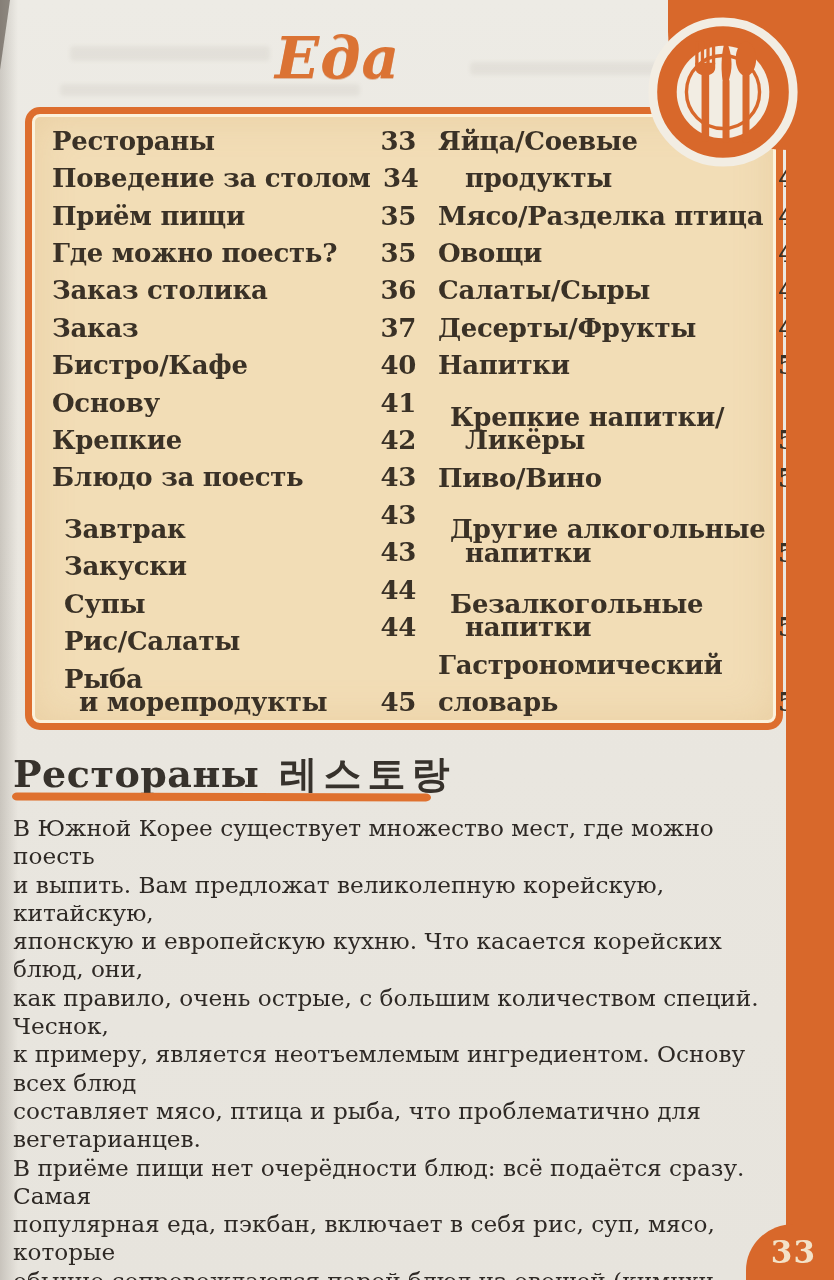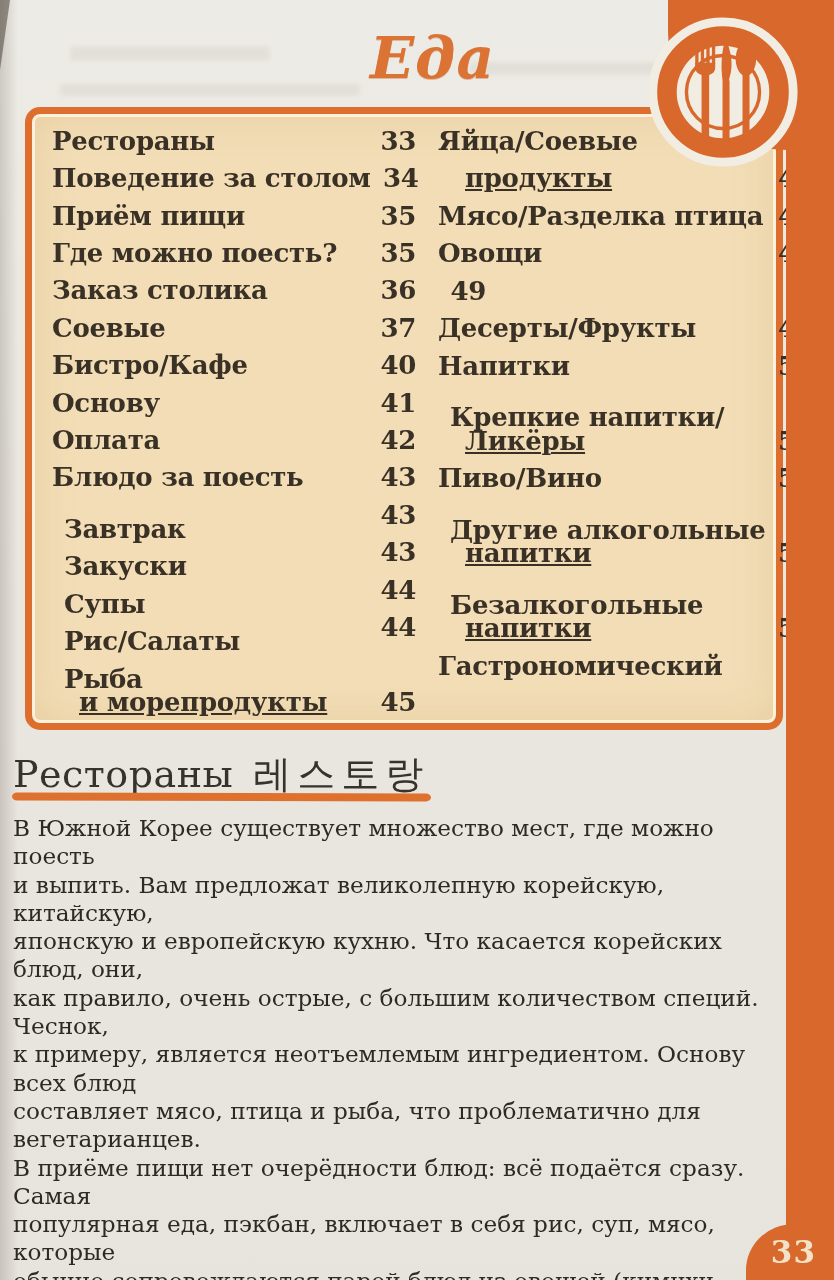--- a/index.html
+++ b/index.html
@@ -13,40 +13,40 @@
     background:linear-gradient(90deg,rgba(60,50,40,.18),rgba(60,50,40,0));z-index:1;}
   .corner-dark{position:absolute;left:0;top:0;width:10px;height:70px;background:#4a4138;
     clip-path:polygon(0 0,100% 0,0 100%);opacity:.55;z-index:1;}
   .ghost{position:absolute;background:#6c6152;opacity:.07;filter:blur(2px);border-radius:4px;z-index:0;}
   
   .right-bar{position:absolute;left:786px;top:0;width:48px;height:1280px;background:#d8682b;z-index:3;}
   .corner-block{position:absolute;left:668px;top:0;width:166px;height:150px;background:#d8682b;
     border-bottom-left-radius:120px 118px;z-index:3;}
   .emblem{position:absolute;left:645px;top:14px;width:156px;height:156px;z-index:4;}
   
-  .title{position:absolute;left:275px;top:24px;width:220px;text-align:right;z-index:2;
+  .title{position:absolute;left:275px;top:24px;width:220px;text-align:left;z-index:2;
     font-style:italic;font-weight:700;font-size:58px;color:#db7334;letter-spacing:1px;
     text-shadow:0 1px 0 rgba(197,92,31,.35);}
   
   .toc-box{position:absolute;left:25px;top:107px;width:758px;height:623px;box-sizing:border-box;
     border:7px solid #dd6e2e;border-radius:15px;background:#f2ddb6;
     box-shadow:inset 0 0 0 3px rgba(255,249,232,.8), inset 0 0 40px rgba(208,160,95,.25);
     padding:8px 16px 2px 20px;display:flex;gap:22px;z-index:2;}
   .tcol{display:flex;flex-direction:column;}
   .tcol-left{width:364px;}
   .tcol-right{flex:1;}
   .trow{display:flex;justify-content:space-between;align-items:center;height:37.5px;
     font-weight:700;font-size:26px;color:#3a3126;letter-spacing:-.3px;white-space:nowrap;}
   .tlbl{overflow:visible;}
   .ind0{padding-left:0;}
   .ind1{padding-left:12px;margin-top:28px;}
-  .ind2{padding-left:27px;text-decoration:underline;}
+  .ind2{padding-left:27px;}
   .tnum{min-width:48px;text-align:right;}
   
-  .section-head{position:absolute;left:13px;top:749px;z-index:2;font-size:38px;font-weight:400;
+  .section-head{position:absolute;left:13px;top:749px;z-index:2;font-size:38px;font-weight:700;
     color:#37322c;letter-spacing:.5px;}
   .section-head .ko{margin-left:20px;letter-spacing:6px;}
   .head-underline{position:absolute;left:12px;top:793px;width:419px;height:8px;background:#df712f;
     border-radius:5px/4px;transform:rotate(.15deg);z-index:2;}
   
   .body-text{position:absolute;left:13px;top:814px;width:780px;z-index:2;
     font-size:23.2px;line-height:28.3px;color:#2e2925;}
   .para{margin:0;white-space:pre-line;}
   
   .footer-blob{position:absolute;right:0;bottom:0;width:88px;height:56px;background:#d8682b;
@@ -112,33 +112,33 @@
         </div>
         <div class="trow">
           <span class="tlbl ind0">Где можно поесть?</span>
           <span class="tnum">35</span>
         </div>
         <div class="trow">
           <span class="tlbl ind0">Заказ столика</span>
           <span class="tnum">36</span>
         </div>
         <div class="trow">
-          <span class="tlbl ind0">Соевые</span>
+          <span class="tlbl ind0">Заказ</span>
           <span class="tnum">37</span>
         </div>
         <div class="trow">
           <span class="tlbl ind0">Бистро/Кафе</span>
           <span class="tnum">40</span>
         </div>
         <div class="trow">
           <span class="tlbl ind0">Основу</span>
           <span class="tnum">41</span>
         </div>
         <div class="trow">
-          <span class="tlbl ind0">Оплата</span>
+          <span class="tlbl ind0">Крепкие</span>
           <span class="tnum">42</span>
         </div>
         <div class="trow">
           <span class="tlbl ind0">Блюдо за поесть</span>
           <span class="tnum">43</span>
         </div>
         <div class="trow">
           <span class="tlbl ind1">Завтрак</span>
           <span class="tnum">43</span>
         </div>
@@ -174,20 +174,21 @@
         </div>
         <div class="trow">
           <span class="tlbl ind0">Мясо/Разделка птица</span>
           <span class="tnum">47</span>
         </div>
         <div class="trow">
           <span class="tlbl ind0">Овощи</span>
           <span class="tnum">48</span>
         </div>
         <div class="trow">
+          <span class="tlbl ind0">Салаты/Сыры</span>
           <span class="tnum">49</span>
         </div>
         <div class="trow">
           <span class="tlbl ind0">Десерты/Фрукты</span>
           <span class="tnum">49</span>
         </div>
         <div class="trow">
           <span class="tlbl ind0">Напитки</span>
           <span class="tnum">50</span>
         </div>
@@ -215,20 +216,24 @@
           <span class="tlbl ind1">Безалкогольные</span>
           <span class="tnum"></span>
         </div>
         <div class="trow">
           <span class="tlbl ind2">напитки</span>
           <span class="tnum">51</span>
         </div>
         <div class="trow">
           <span class="tlbl ind0">Гастрономический</span>
           <span class="tnum"></span>
+        </div>
+        <div class="trow">
+          <span class="tlbl ind0">словарь</span>
+          <span class="tnum">52</span>
         </div>
       </div>
   </div>
 
   <div class="section-head">
     <span class="ru">Рестораны</span><span class="ko">레스토랑</span>
   </div>
   <div class="head-underline"></div>
 
   <div class="body-text">

